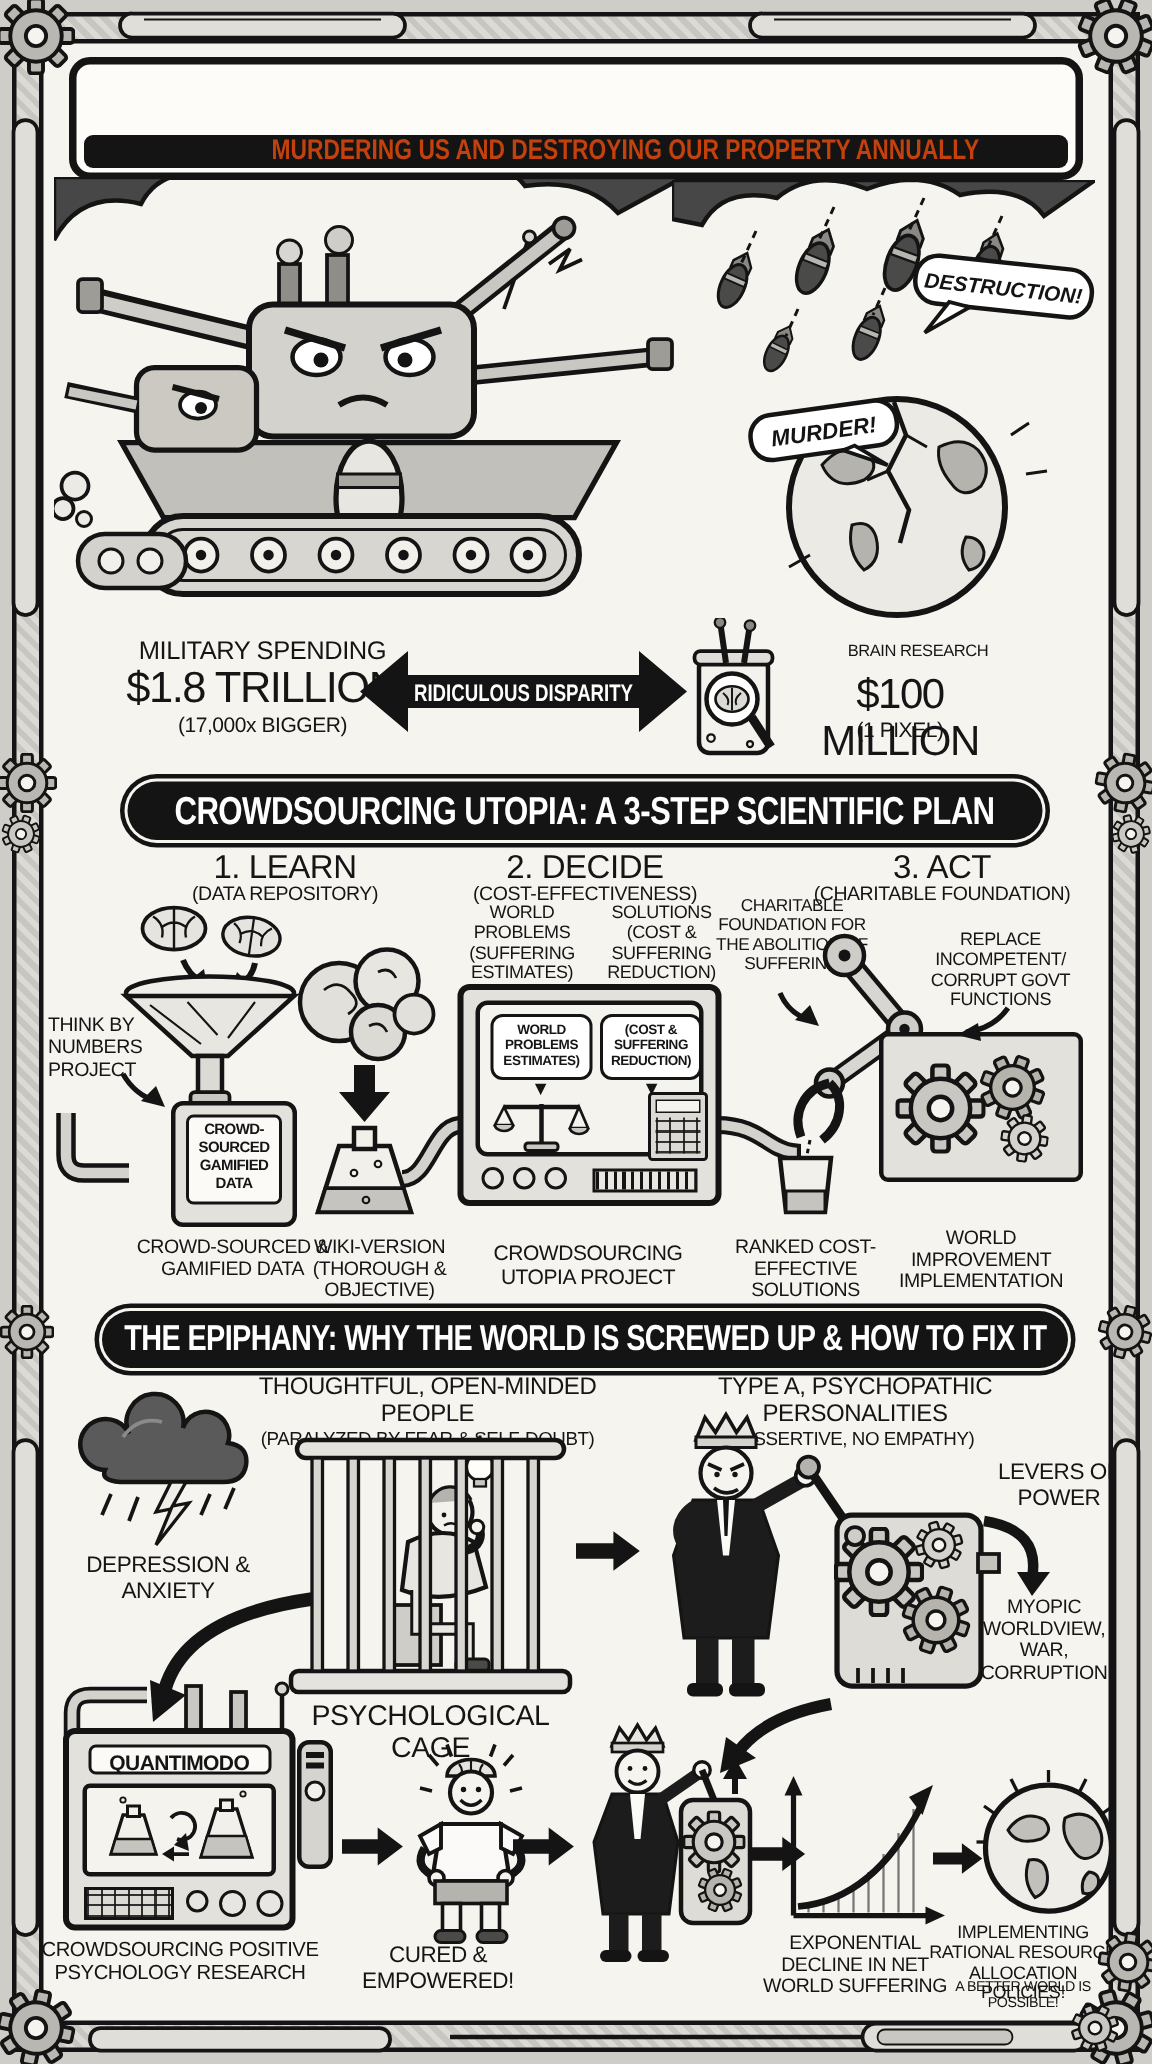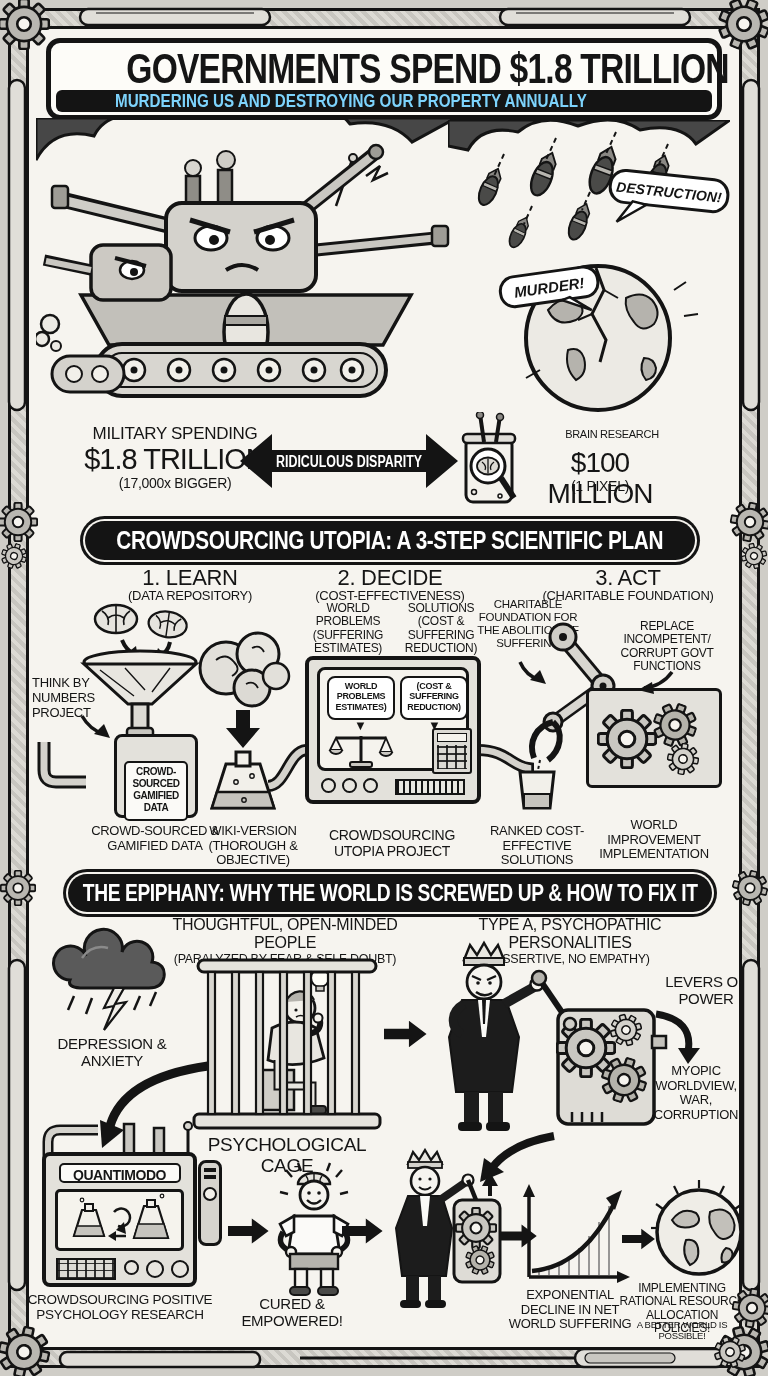--- a/index.html
+++ b/index.html
@@ -5,21 +5,21 @@
   html,body{margin:0;padding:0}
   body{width:768px;height:1376px;position:relative;overflow:hidden;
        background:#cfcdc7;font-family:"Liberation Sans",sans-serif;color:#151515}
   .abs{position:absolute}
   .paper{background:#f6f4ef;border:3px solid #141414}
   .outerframe{border:3px solid #141414;
        background:repeating-linear-gradient(45deg,#dcdad4 0 4px,#c8c6c0 4px 8px)}
   .cap{font-weight:normal;text-align:center;line-height:1.12;letter-spacing:-.3px;color:#151515}
   .cond{display:inline-block;white-space:nowrap;transform:scaleX(.8);transform-origin:50% 50%}
   .titlebox{background:#fdfcf8;border:5px solid #141414;border-radius:14px;text-align:center}
-  .titlebar{background:#141414;color:#7dd3fc;border-radius:6px;display:flex;align-items:center;justify-content:flex-start}
+  .titlebar{background:#141414;color:#c2410c;border-radius:6px;display:flex;align-items:center;justify-content:flex-end}
   .blackbar{background:#141414;color:#fff;border-radius:20px;display:flex;align-items:center;justify-content:center;
             box-shadow:0 0 0 2px #f6f4ef,0 0 0 5px #141414}
   .machine{background:#e3e1db;border:4px solid #141414;border-radius:8px;box-sizing:border-box}
   .plate{background:#fbfaf7;border:2.5px solid #141414;border-radius:5px;font-weight:bold;text-align:center;
          letter-spacing:-.4px;box-sizing:border-box}
   .screen{background:#f5f3ed;border:3px solid #141414;border-radius:5px;box-sizing:border-box;position:relative}
   .sbox{background:#fff;border:2.5px solid #141414;border-radius:8px;font-weight:bold;text-align:center;
         font-size:9px;line-height:1.15;letter-spacing:-.3px;box-sizing:border-box;padding:3px 2px}
   .knob{width:11px;height:11px;border:2.5px solid #141414;border-radius:50%;background:#e8e6e0;display:inline-block}
   .vent{border:2px solid #141414;background:repeating-linear-gradient(90deg,#141414 0 2px,#e8e6e0 2px 6px)}
@@ -63,23 +63,20 @@
     <ellipse cx="24" cy="17" rx="21" ry="14" fill="#e6e4de" stroke="#141414" stroke-width="2.5"></ellipse>
     <path d="M24,4 V30 M10,9 q8,5 6,14 M38,9 q-8,5 -6,14 M16,16 q8,-6 16,0" fill="none" stroke="#141414" stroke-width="1.6"></path>
   </symbol>
 </defs>
 </svg>
 
 <div class="abs outerframe deco" style="left:8px;top:8px;width:752px;height:1360px;box-sizing:border-box"></div>
 <div class="abs paper" style="left:26px;top:26px;width:716px;height:1324px;box-sizing:border-box"></div>
 
 <div class="abs titlebox" style="left:46px;top:38px;width:676px;height:82px;box-sizing:border-box">
-  <div class="abs" style="left:0;top:2px;width:666px;height:46px;font-size:42px;font-weight:bold;letter-spacing:-1px">
-    <span class="cond">GOVERNMENTS SPEND $1.8 TRILLION</span>
-  </div>
   <div class="abs titlebar" style="left:5px;top:47px;width:656px;height:22px">
     <span class="cond" style="font-size:19px;font-weight:bold">MURDERING US AND DESTROYING OUR PROPERTY ANNUALLY</span>
   </div>
 </div>
 
 <svg class="abs" style="left:36px;top:118px" width="420" height="292" viewBox="0 0 420 292">
   <path d="M0,42 q18,-34 58,-24 q14,-28 58,-18 q28,-24 68,-8 q40,-18 70,2 q44,-10 60,12 q40,-6 62,18 L420,0 L0,0 Z" fill="#474747" stroke="#141414" stroke-width="3"></path>
   <path d="M330,58 l14,-10 l-7,14 l15,-7" fill="none" stroke="#141414" stroke-width="2.5"></path>
   <line x1="300" y1="88" x2="316" y2="42" stroke="#141414" stroke-width="2.5"></line>
     <circle cx="317" cy="40" r="4" fill="#d8d6d0" stroke="#141414" stroke-width="2"></circle>
@@ -254,21 +251,21 @@
   <circle cx="206" cy="186" r="2.2" fill="none" stroke="#141414" stroke-width="1.4"></circle>
   <circle cx="222" cy="180" r="2.2" fill="none" stroke="#141414" stroke-width="1.4"></circle>
   <circle cx="214" cy="204" r="2.2" fill="none" stroke="#141414" stroke-width="1.4"></circle>
   <path d="M52,120 q8,14 22,18" fill="none" stroke="#141414" stroke-width="3.5"></path>
   <polygon points="80,142 64,138 74,128" fill="#141414"></polygon>
 </svg>
 
 <div class="abs cap" style="left:32px;top:676px;width:80px;font-size:13px;text-align:left;line-height:1.15">THINK BY NUMBERS PROJECT</div>
 
 <div class="abs machine" style="left:114px;top:734px;width:84px;height:84px;border-width:3.5px">
-  <div class="plate" style="margin:24px auto 0;width:64px;height:60px;font-size:10px;line-height:1.2;padding-top:3px">CROWD-SOURCED GAMIFIED DATA</div>
+  <div class="plate" style="margin:6px auto 0;width:64px;height:60px;font-size:10px;line-height:1.2;padding-top:3px">CROWD-SOURCED GAMIFIED DATA</div>
 </div>
 <div class="abs cap" style="left:85px;top:824px;width:140px;font-size:13px">CROWD-SOURCED &amp; GAMIFIED DATA</div>
 <div class="abs cap" style="left:198px;top:824px;width:110px;font-size:13px">WIKI-VERSION (THOROUGH &amp; OBJECTIVE)</div>
 
 <div class="abs cap" style="left:302px;top:602px;width:92px;font-size:12px">WORLD PROBLEMS (SUFFERING ESTIMATES)</div>
 <div class="abs cap" style="left:396px;top:602px;width:90px;font-size:12px">SOLUTIONS (COST &amp; SUFFERING REDUCTION)</div>
 
 <div class="abs machine" style="left:305px;top:656px;width:176px;height:148px;border-radius:8px">
   <div class="screen" style="margin:7px 8px 0;height:104px;border-radius:8px">
     <div class="sbox abs" style="left:7px;top:6px;width:68px;height:44px">WORLD PROBLEMS ESTIMATES)</div>

